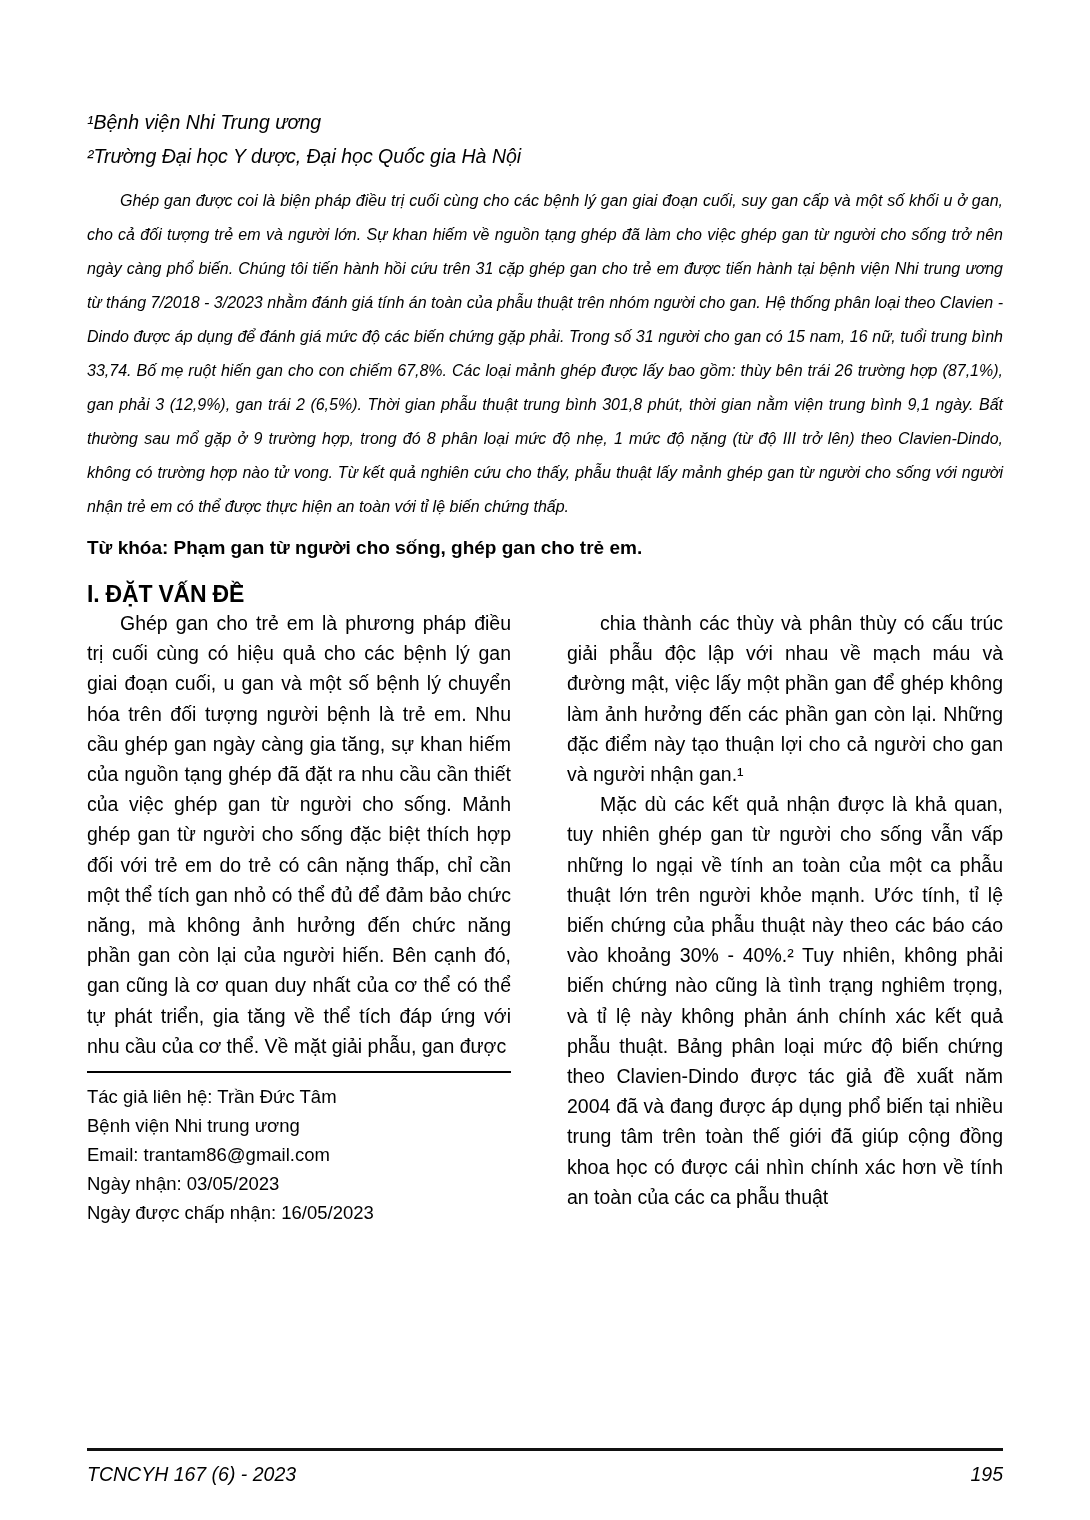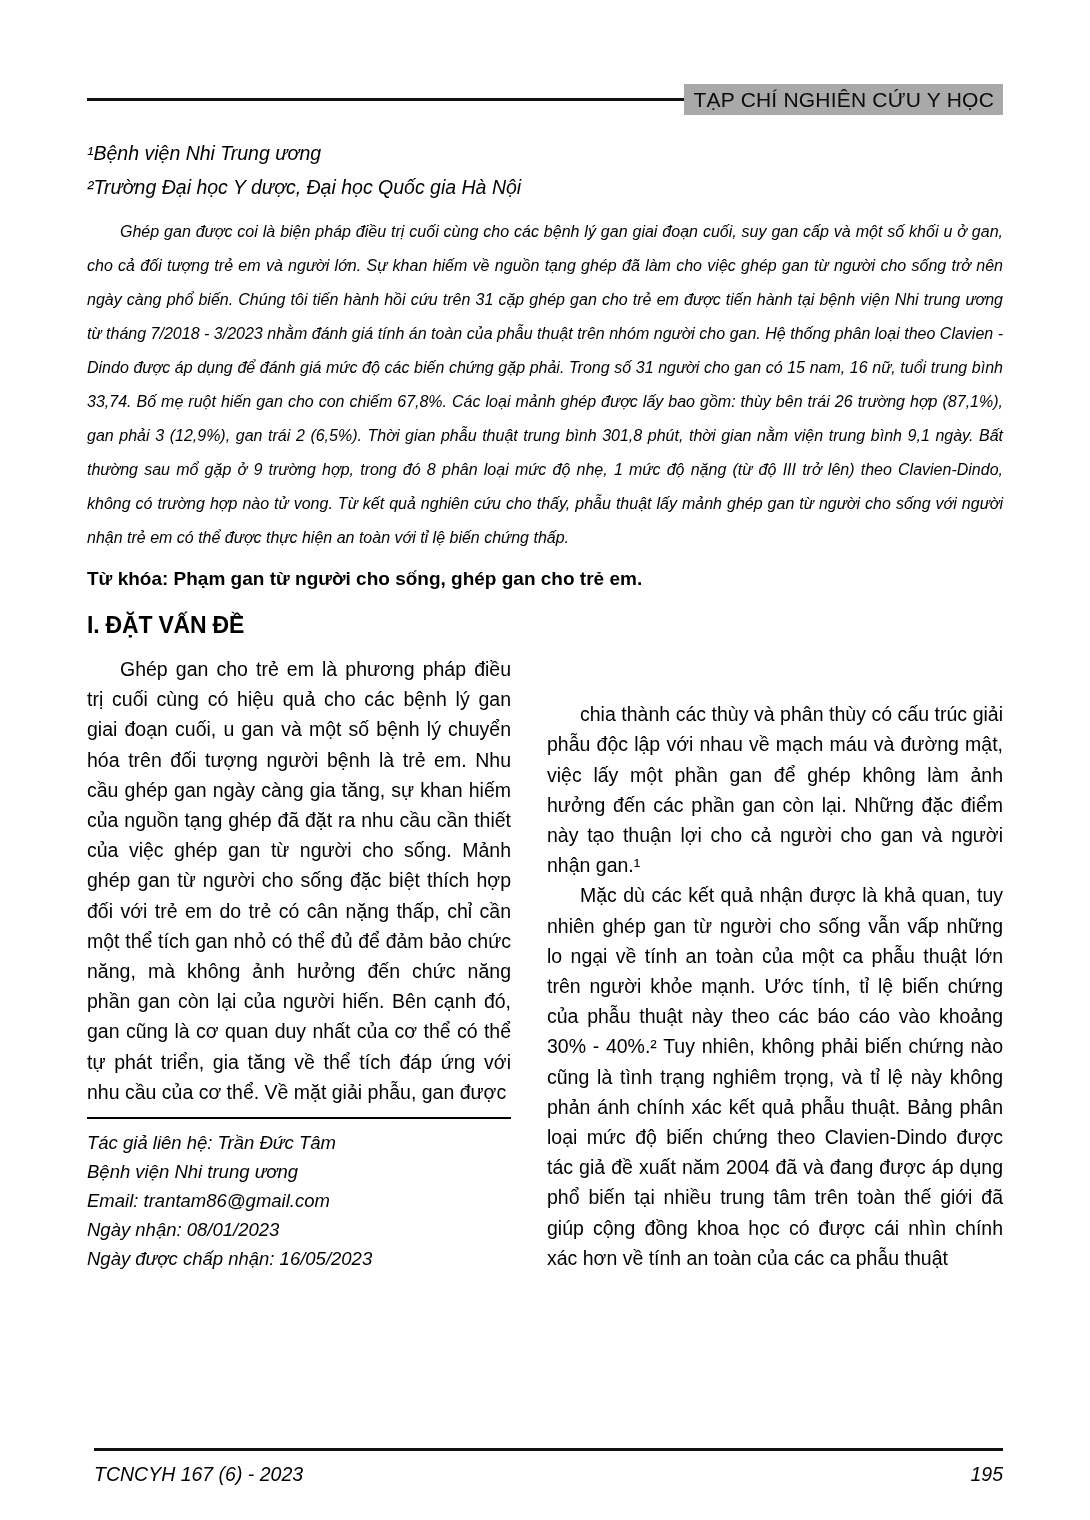--- a/index.html
+++ b/index.html
@@ -78,66 +78,60 @@
   .section-heading {
     margin: 22px 0 0 0;
     font-weight: bold;
     font-size: 23px;
     letter-spacing: -0.2px;
   }
 
   
   .columns {
     display: flex;
-    gap: 36px;
-    margin-top: 15px;
+    gap: 56px;
+    margin-top: 0;
     font-size: 19.5px;
     line-height: 30.2px;
     text-align: justify;
-    align-items: flex-end;
   }
   .col-left  { width: 424px; flex: none; }
   .col-right { flex: 1; }
   .columns p { margin: 0; text-indent: 33px; }
   .col-right p + p { margin-top: 0; }
 
   
   .footnote {
     margin-top: 10px;
     border-top: 2px solid #000;
     padding-top: 9px;
-    font-style: italic;
     font-size: 18.5px;
     line-height: 29px;
   }
   .footnote div { white-space: nowrap; }
 
   
   .page-footer {
     position: absolute;
-    left: 94px;
+    left: 87px;
     right: 87px;
     bottom: 34px;
     border-top: 3px solid #111;
     padding-top: 12px;
     display: flex;
     justify-content: space-between;
     font-style: italic;
     font-size: 19.5px;
   }
 </style>
 </head>
 <body>
 
 <div class="page">
 
-  <div class="journal-banner">
-    <div class="banner-rule"></div>
-    <div class="journal-name">TẠP CHÍ NGHIÊN CỨU Y HỌC</div>
-  </div>
 
 
 
   <div class="affiliations">
     <div>¹Bệnh viện Nhi Trung ương</div>
     <div>²Trường Đại học Y dược, Đại học Quốc gia Hà Nội</div>
   </div>
 
   <p class="abstract">Ghép gan được coi là biện pháp điều trị cuối cùng cho các bệnh lý gan giai đoạn cuối, suy gan cấp và một số khối u ở gan, cho cả đối tượng trẻ em và người lớn. Sự khan hiếm về nguồn tạng ghép đã làm cho việc ghép gan từ người cho sống trở nên ngày càng phổ biến. Chúng tôi tiến hành hồi cứu trên 31 cặp ghép gan cho trẻ em được tiến hành tại bệnh viện Nhi trung ương từ tháng 7/2018 - 3/2023 nhằm đánh giá tính án toàn của phẫu thuật trên nhóm người cho gan. Hệ thống phân loại theo Clavien - Dindo được áp dụng để đánh giá mức độ các biến chứng gặp phải. Trong số 31 người cho gan có 15 nam, 16 nữ, tuổi trung bình 33,74. Bố mẹ ruột hiến gan cho con chiếm 67,8%. Các loại mảnh ghép được lấy bao gồm: thùy bên trái 26 trường hợp (87,1%), gan phải 3 (12,9%), gan trái 2 (6,5%). Thời gian phẫu thuật trung bình 301,8 phút, thời gian nằm viện trung bình 9,1 ngày. Bất thường sau mổ gặp ở 9 trường hợp, trong đó 8 phân loại mức độ nhẹ, 1 mức độ nặng (từ độ III trở lên) theo Clavien-Dindo, không có trường hợp nào tử vong. Từ kết quả nghiên cứu cho thấy, phẫu thuật lấy mảnh ghép gan từ người cho sống với người nhận trẻ em có thể được thực hiện an toàn với tỉ lệ biến chứng thấp.</p>
 
@@ -145,21 +139,21 @@
 
   <h2 class="section-heading">I. ĐẶT VẤN ĐỀ</h2>
 
   <div class="columns">
     <div class="col-left">
       <p>Ghép gan cho trẻ em là phương pháp điều trị cuối cùng có hiệu quả cho các bệnh lý gan giai đoạn cuối, u gan và một số bệnh lý chuyển hóa trên đối tượng người bệnh là trẻ em. Nhu cầu ghép gan ngày càng gia tăng, sự khan hiếm của nguồn tạng ghép đã đặt ra nhu cầu cần thiết của việc ghép gan từ người cho sống. Mảnh ghép gan từ người cho sống đặc biệt thích hợp đối với trẻ em do trẻ có cân nặng thấp, chỉ cần một thể tích gan nhỏ có thể đủ để đảm bảo chức năng, mà không ảnh hưởng đến chức năng phần gan còn lại của người hiến. Bên cạnh đó, gan cũng là cơ quan duy nhất của cơ thể có thể tự phát triển, gia tăng về thể tích đáp ứng với nhu cầu của cơ thể. Về mặt giải phẫu, gan được</p>
       <div class="footnote">
         <div>Tác giả liên hệ: Trần Đức Tâm</div>
         <div>Bệnh viện Nhi trung ương</div>
         <div>Email: trantam86@gmail.com</div>
-        <div>Ngày nhận: 08/01/2023</div>
+        <div>Ngày nhận: 03/05/2023</div>
         <div>Ngày được chấp nhận: 16/05/2023</div>
       </div>
     </div>
     <div class="col-right">
       <p>chia thành các thùy và phân thùy có cấu trúc giải phẫu độc lập với nhau về mạch máu và đường mật, việc lấy một phần gan để ghép không làm ảnh hưởng đến các phần gan còn lại. Những đặc điểm này tạo thuận lợi cho cả người cho gan và người nhận gan.¹</p>
       <p>Mặc dù các kết quả nhận được là khả quan, tuy nhiên ghép gan từ người cho sống vẫn vấp những lo ngại về tính an toàn của một ca phẫu thuật lớn trên người khỏe mạnh. Ước tính, tỉ lệ biến chứng của phẫu thuật này theo các báo cáo vào khoảng 30% - 40%.² Tuy nhiên, không phải biến chứng nào cũng là tình trạng nghiêm trọng, và tỉ lệ này không phản ánh chính xác kết quả phẫu thuật. Bảng phân loại mức độ biến chứng theo Clavien-Dindo được tác giả đề xuất năm 2004 đã và đang được áp dụng phổ biến tại nhiều trung tâm trên toàn thế giới đã giúp cộng đồng khoa học có được cái nhìn chính xác hơn về tính an toàn của các ca phẫu thuật</p>
     </div>
   </div>
 
   <div class="page-footer">

